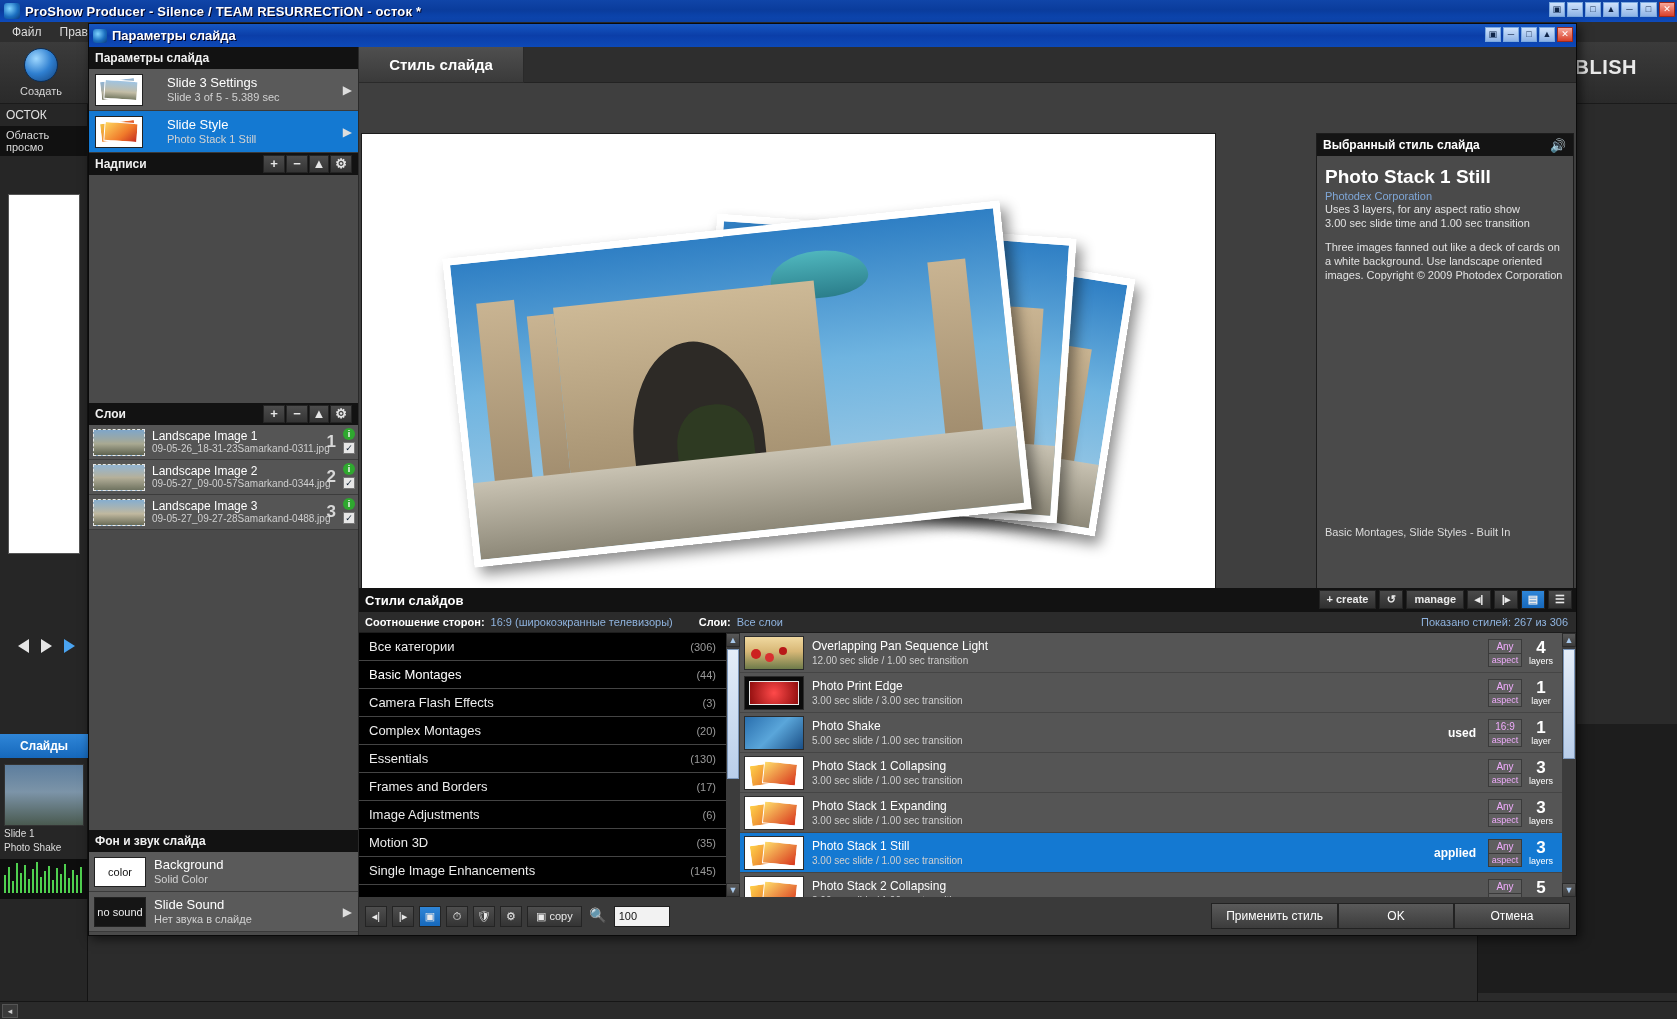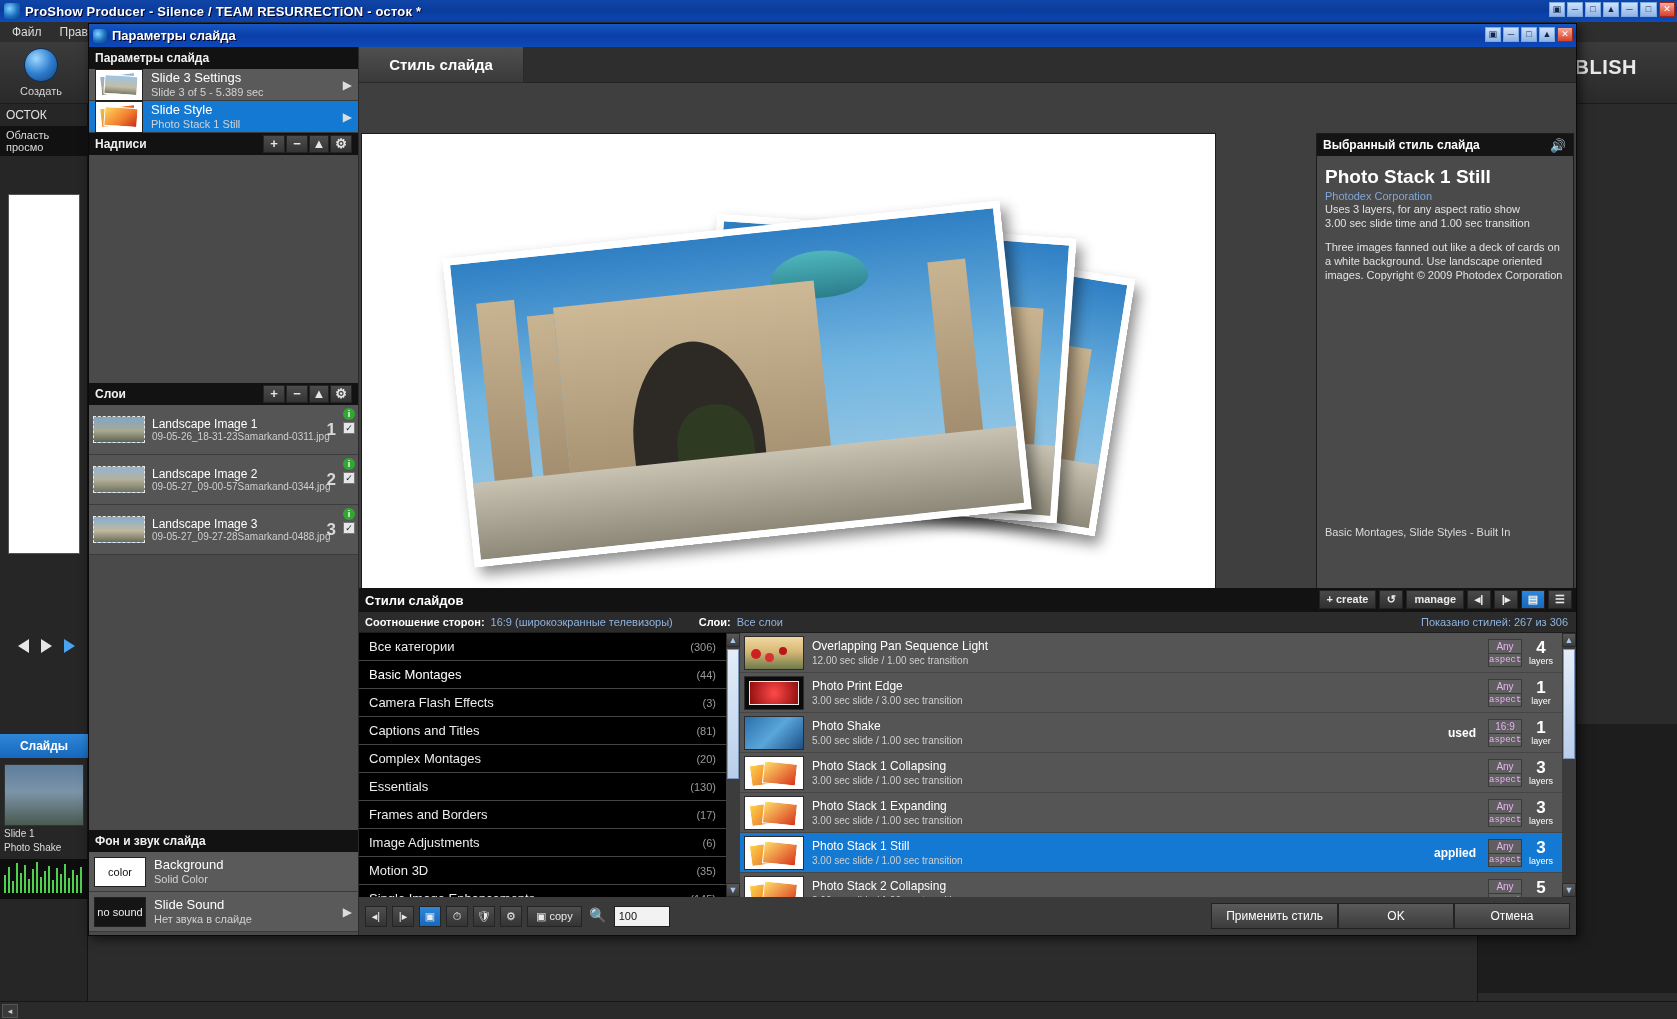--- a/index.html
+++ b/index.html
@@ -108,35 +108,35 @@
 
   .panel-head { height: 22px; background: #121212;
      display: flex; align-items: center; padding: 0 6px; font-size: 12px;
      font-weight: bold; color: #f0f0f0; }
   .panel-head .ph-actions { margin-left: auto; display: flex; gap: 1px; }
   .ph-btn { width: 22px; height: 18px; background: linear-gradient(180deg,#4c4c4c,#343434);
      border: 1px solid #242424; color: #e6e6e6; font-size: 13px; line-height: 16px;
      text-align: center; }
   .ph-btn.sm { width: 20px; }
 
-  .sp-item { height: 32px; display: flex; align-items: center; padding: 0 6px;
-     border-bottom: 1px solid #3a3a3a; background: #5a5a5a; position: relative; }
+  .sp-item { height: 42px; display: flex; align-items: center; padding: 0 6px;
+     border-bottom: 1px solid #3a3a3a; background: #5a5a5a; position: relative; gap: 16px; }
   .sp-item.sel { background: #1479d2; }
   .sp-thumb { width: 48px; height: 32px; border: 1px solid #222; margin-right: 8px; flex: 0 0 auto;
      background: #ffffff; overflow: hidden; position: relative; }
   .sp-thumb .ph1 { position: absolute; inset: 4px 6px 6px 4px; transform: rotate(-7deg);
      background: linear-gradient(180deg,#8fb4d6 0%,#b2ae9a 60%,#6c6f5a 100%); border: 1px solid #fff; }
   .sp-thumb .ph2 { position: absolute; inset: 5px 4px 5px 8px; transform: rotate(4deg);
      background: linear-gradient(180deg,#9ec4e4 0%,#c3bda6 60%,#767a63 100%); border: 1px solid #fff; }
   .sp-thumb.warm .ph1 { background: linear-gradient(135deg,#f4c542,#e8622a 60%,#b0211d); }
   .sp-thumb.warm .ph2 { background: linear-gradient(135deg,#ffd75e,#f07a2b 60%,#c42a1e); }
   .sp-name { font-size: 13px; color: #fff; line-height: 15px; }
   .sp-sub { font-size: 11px; color: #d2d2d2; line-height: 14px; }
   .sp-arrow { position: absolute; right: 6px; color: #ddd; font-size: 12px; }
-  .lay-item { height: 50px; display: flex; align-items: center; padding: 0 4px;
+  .lay-item { height: 35px; display: flex; align-items: center; padding: 0 4px;
      border-bottom: 1px solid #3c3c3c; background: #555; position: relative; }
   .lay-thumb { width: 52px; height: 27px; margin-right: 7px; flex: 0 0 auto;
      border: 1px dashed #e9e9e9; overflow: hidden; position: relative;
      background: linear-gradient(180deg,#7fa6c9 0%,#a9a992 55%,#5e6250 100%); }
   .lay-thumb.b { background: linear-gradient(180deg,#93b6d4 0%,#b5b09a 50%,#6f7360 100%); }
   .lay-thumb.c { background: linear-gradient(180deg,#86aecf 0%,#c0b89f 55%,#6a6c58 100%); }
   .lay-name { font-size: 12px; color: #fff; line-height: 14px; }
   .lay-file { font-size: 10px; color: #cfcfcf; line-height: 12px; }
   .lay-num { position: absolute; right: 22px; font-size: 17px; font-weight: bold; color: #d8d8d8; }
   .lay-badges { position: absolute; right: 3px; top: 3px; display: flex; flex-direction: column; gap: 2px; }
@@ -230,21 +230,21 @@
      position: relative; padding-left: 4px; }
   .st-row.sel { background: #1479d2; }
   .st-thumb { width: 60px; height: 34px; margin-right: 8px; flex: 0 0 auto; border: 1px solid #2b2b2b;
      background: #111; position: relative; overflow: hidden; }
   .st-name { font-size: 12px; color: #fff; line-height: 15px; }
   .st-sub { font-size: 10px; color: #d0d0d0; line-height: 13px; }
   .st-used { position: absolute; right: 86px; font-size: 12px; font-weight: bold; color: #fff; }
   .st-aspect { position: absolute; right: 40px; width: 34px; height: 28px;
      background: #5f5f5f; border: 1px solid #3a3a3a; text-align: center; color: #f0abfc; }
   .st-aspect .a1 { font-size: 10px; line-height: 13px; border-bottom: 1px solid #3a3a3a; }
-  .st-aspect .a2 { font-size: 9px; line-height: 13px; font-family: Liberation Mono, monospace; }
+  .st-aspect .a2 { font-size: 9px; line-height: 13px; }
   .st-layers { position: absolute; right: 4px; width: 34px; text-align: center; color: #fff; }
   .st-layers .n { font-size: 17px; font-weight: bold; line-height: 17px; }
   .st-layers .u { font-size: 9px; line-height: 10px; }
 
   .style-scroll { position: absolute; right: 0; top: 45px; width: 14px; bottom: 38px; background: #3c3c3c; }
 
   .dlg-footer { position: absolute; left: 0; right: 0; bottom: 0; height: 38px; background: #3a3a3a;
      display: flex; align-items: center; padding: 0 6px; gap: 5px; }
   .ft-btn { width: 22px; height: 21px; background: linear-gradient(180deg,#4e4e4e,#343434);
      border: 1px solid #242424; color: #eaeaea; font-size: 11px; line-height: 19px; text-align: center; }
@@ -556,24 +556,20 @@
           </div>
           <div class="cat-row bold">
             <span>Basic Montages</span>
             <span class="cat-count">(44)</span>
           </div>
           <div class="cat-row">
             <span>Camera Flash Effects</span>
             <span class="cat-count">(3)</span>
           </div>
           <div class="cat-row">
-            <span>Captions and Titles</span>
-            <span class="cat-count">(81)</span>
-          </div>
-          <div class="cat-row">
             <span>Complex Montages</span>
             <span class="cat-count">(20)</span>
           </div>
           <div class="cat-row">
             <span>Essentials</span>
             <span class="cat-count">(130)</span>
           </div>
           <div class="cat-row">
             <span>Frames and Borders</span>
             <span class="cat-count">(17)</span>

